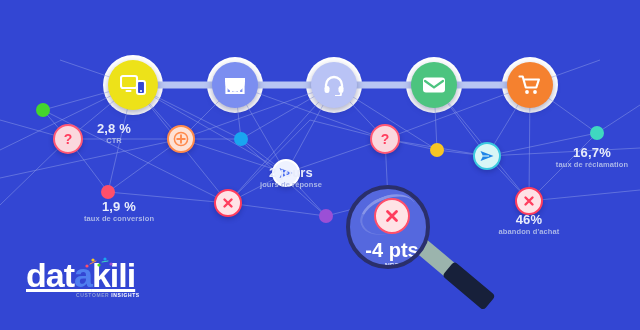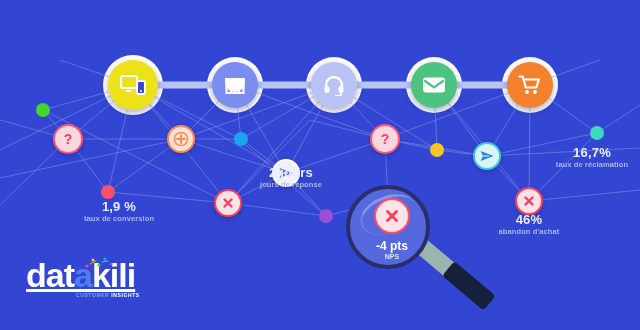--- a/index.html
+++ b/index.html
@@ -77,21 +77,21 @@
     transform:rotate(-22deg);
   }
   #mag-kpi{
     position:absolute;left:24px;top:9px;width:36px;height:36px;border-radius:50%;
     background:#ffe3e6;border:2.5px solid #ff4f6b;box-sizing:border-box;
     display:flex;align-items:center;justify-content:center;
   }
   #mag-text{
     position:absolute;left:0;top:50px;width:84px;text-align:center;
   }
-  #mag-text .big{font-size:12px;font-weight:bold;color:#ffffff;display:block;}
+  #mag-text .big{font-size:20px;font-weight:bold;color:#ffffff;display:block;}
   #mag-text .sub{font-size:7px;font-weight:bold;color:#dfe5fb;display:block;margin-top:0px;}
 
   
   #logo{position:absolute;left:26px;top:258px;width:140px;height:46px;}
   #logo-word{
     font-size:34px;font-weight:bold;letter-spacing:-1px;
     color:#ffffff;line-height:34px;white-space:nowrap;text-decoration:underline;
   }
   #logo-word .accent{color:#4f7ef0;}
   #logo-sub{
@@ -265,20 +265,24 @@
     </svg>
   </div>
 
   <span class="dot" style="left:36px;top:103px;width:14px;height:14px;background:#44d62c;"></span>
   <span class="dot" style="left:101px;top:185px;width:14px;height:14px;background:#ff4f6b;"></span>
   <span class="dot" style="left:234px;top:132px;width:14px;height:14px;background:#19a5f0;"></span>
   <span class="dot" style="left:319px;top:209px;width:14px;height:14px;background:#9b4fd6;"></span>
   <span class="dot" style="left:430px;top:143px;width:14px;height:14px;background:#f7c524;"></span>
   <span class="dot" style="left:590px;top:126px;width:14px;height:14px;background:#3fd8c0;"></span>
 
+  <div class="lbl" style="left:74px;top:122px;width:80px;">
+    <span class="big">2,8 %</span>
+    <span class="sub">CTR</span>
+  </div>
 
   <div class="lbl" style="left:59px;top:200px;width:120px;text-align:center;">
     <span class="big">1,9 %</span>
     <span class="sub">taux de conversion</span>
   </div>
 
   <div class="lbl" style="left:231px;top:130px;width:120px;margin-top:36px;">
     <span class="big">2 jours</span>
     <span class="sub">jours de réponse</span>
   </div>

